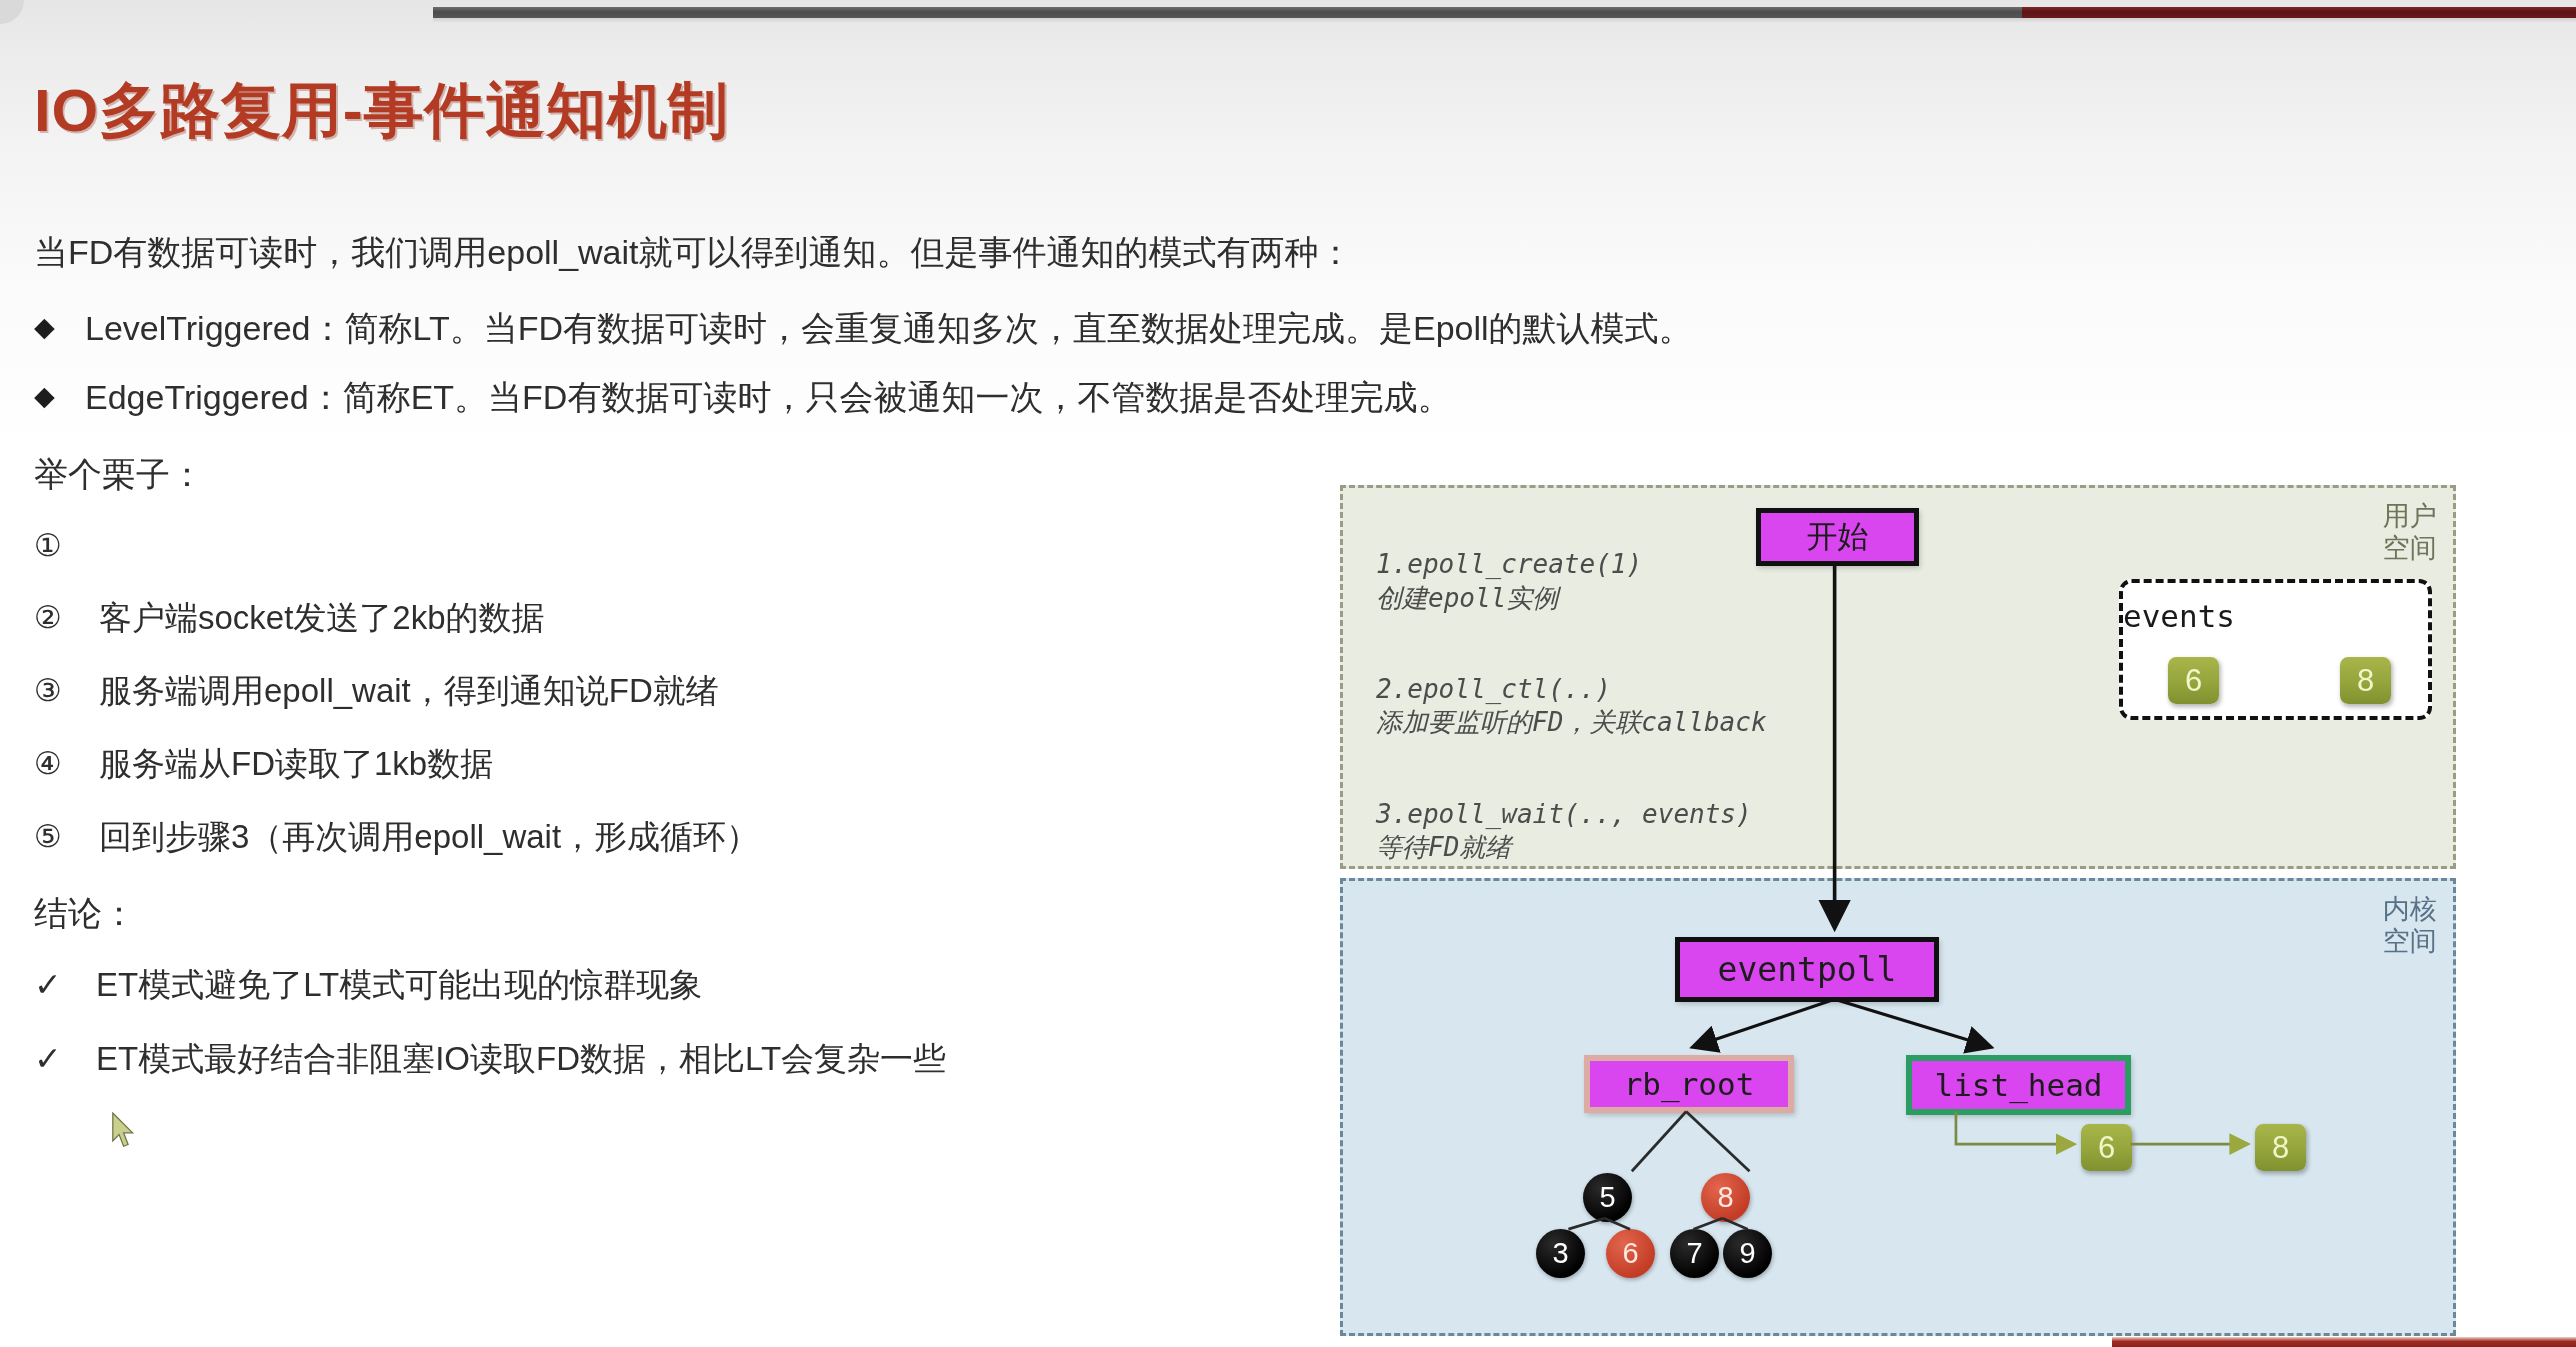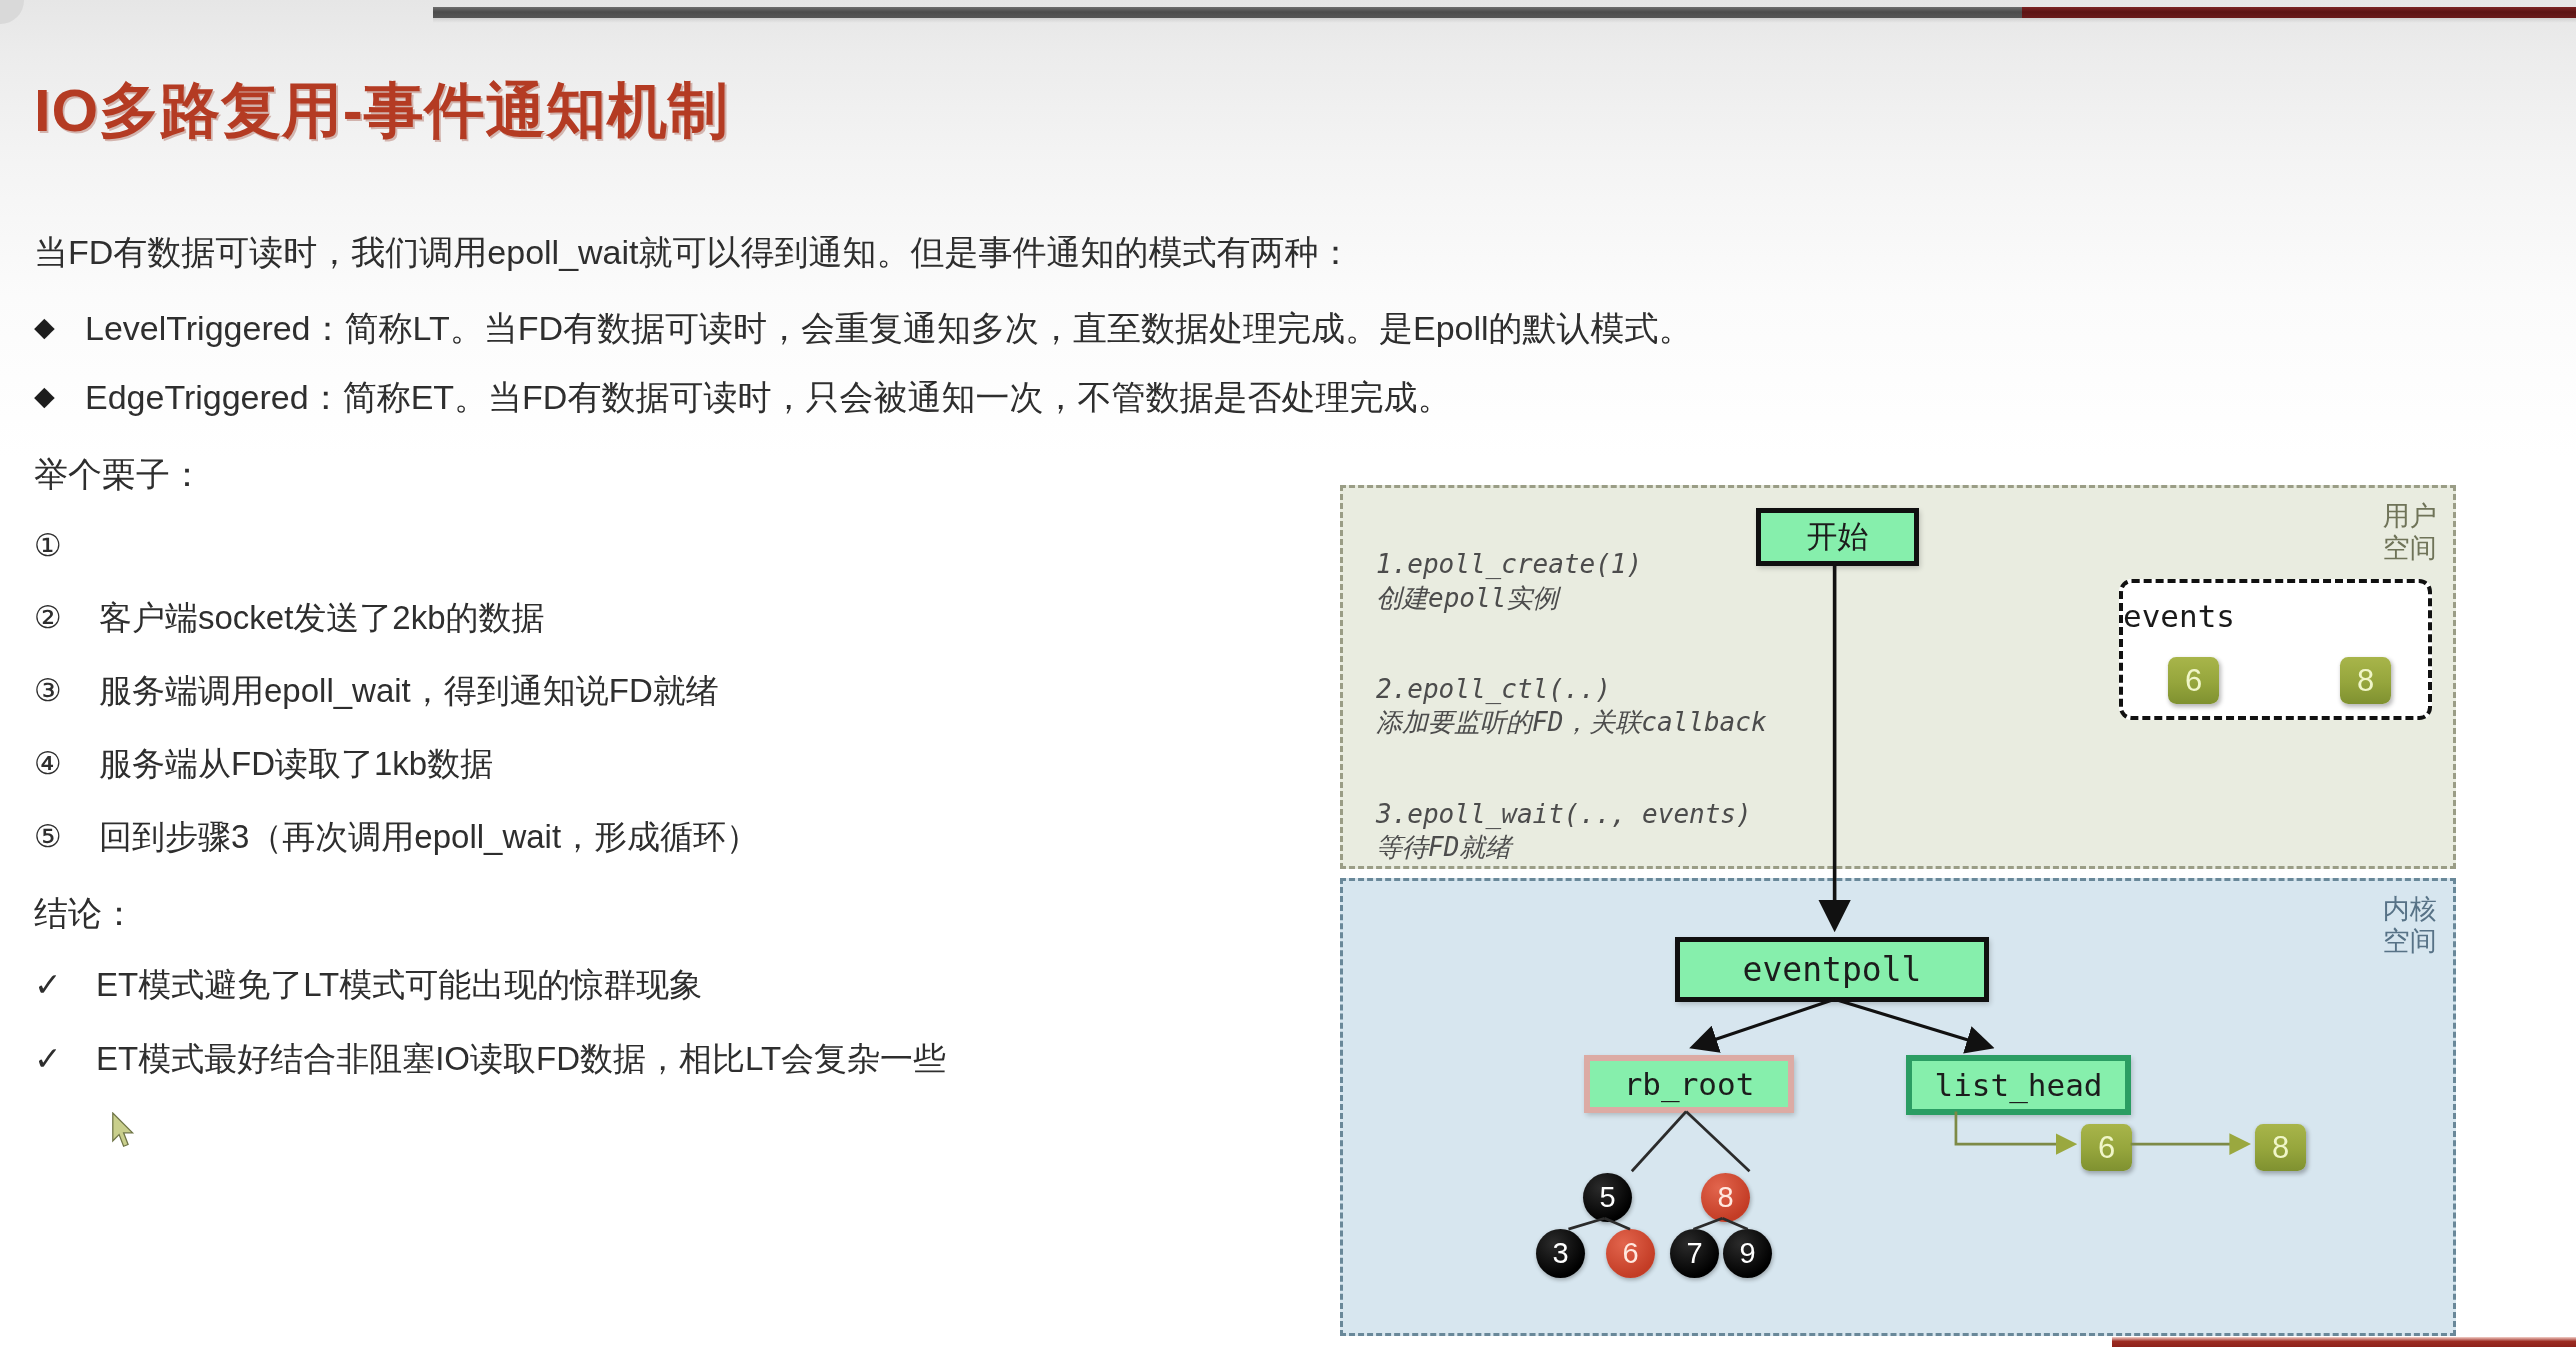--- a/index.html
+++ b/index.html
@@ -168,38 +168,38 @@
     color: #4c4c4c;
     white-space: pre-line;
     font-style: italic;
   }
   .call-block { margin-bottom: 25px; }
   .call-block:last-child { margin-bottom: 0; }
 
   
   .flowbox {
     position: absolute;
-    background: #86efac;
+    background: #d946ef;
     display: flex;
     align-items: center;
     justify-content: center;
     font-family: "DejaVu Sans Mono", "Liberation Mono", monospace;
     color: #1c1c1c;
     box-shadow: 1.8px 2.7px 5.4px rgba(0,0,0,0.20);
   }
   #box-start {
     left: 413px; top: 20px;
     width: 163px; height: 58px;
     border: 5.4px solid #101010;
     font-family: "Liberation Sans", "DejaVu Sans", sans-serif;
     font-size: 31px;
   }
   #box-eventpoll {
     left: 332px; top: 56px;
-    width: 314px; height: 65px;
+    width: 264px; height: 65px;
     border: 5.4px solid #101010;
     font-size: 33px;
   }
   #box-rbroot {
     left: 241px; top: 174px;
     width: 210px; height: 58px;
     border: 6.3px solid #dcaba4;
     font-size: 31px;
   }
   #box-listhead {

